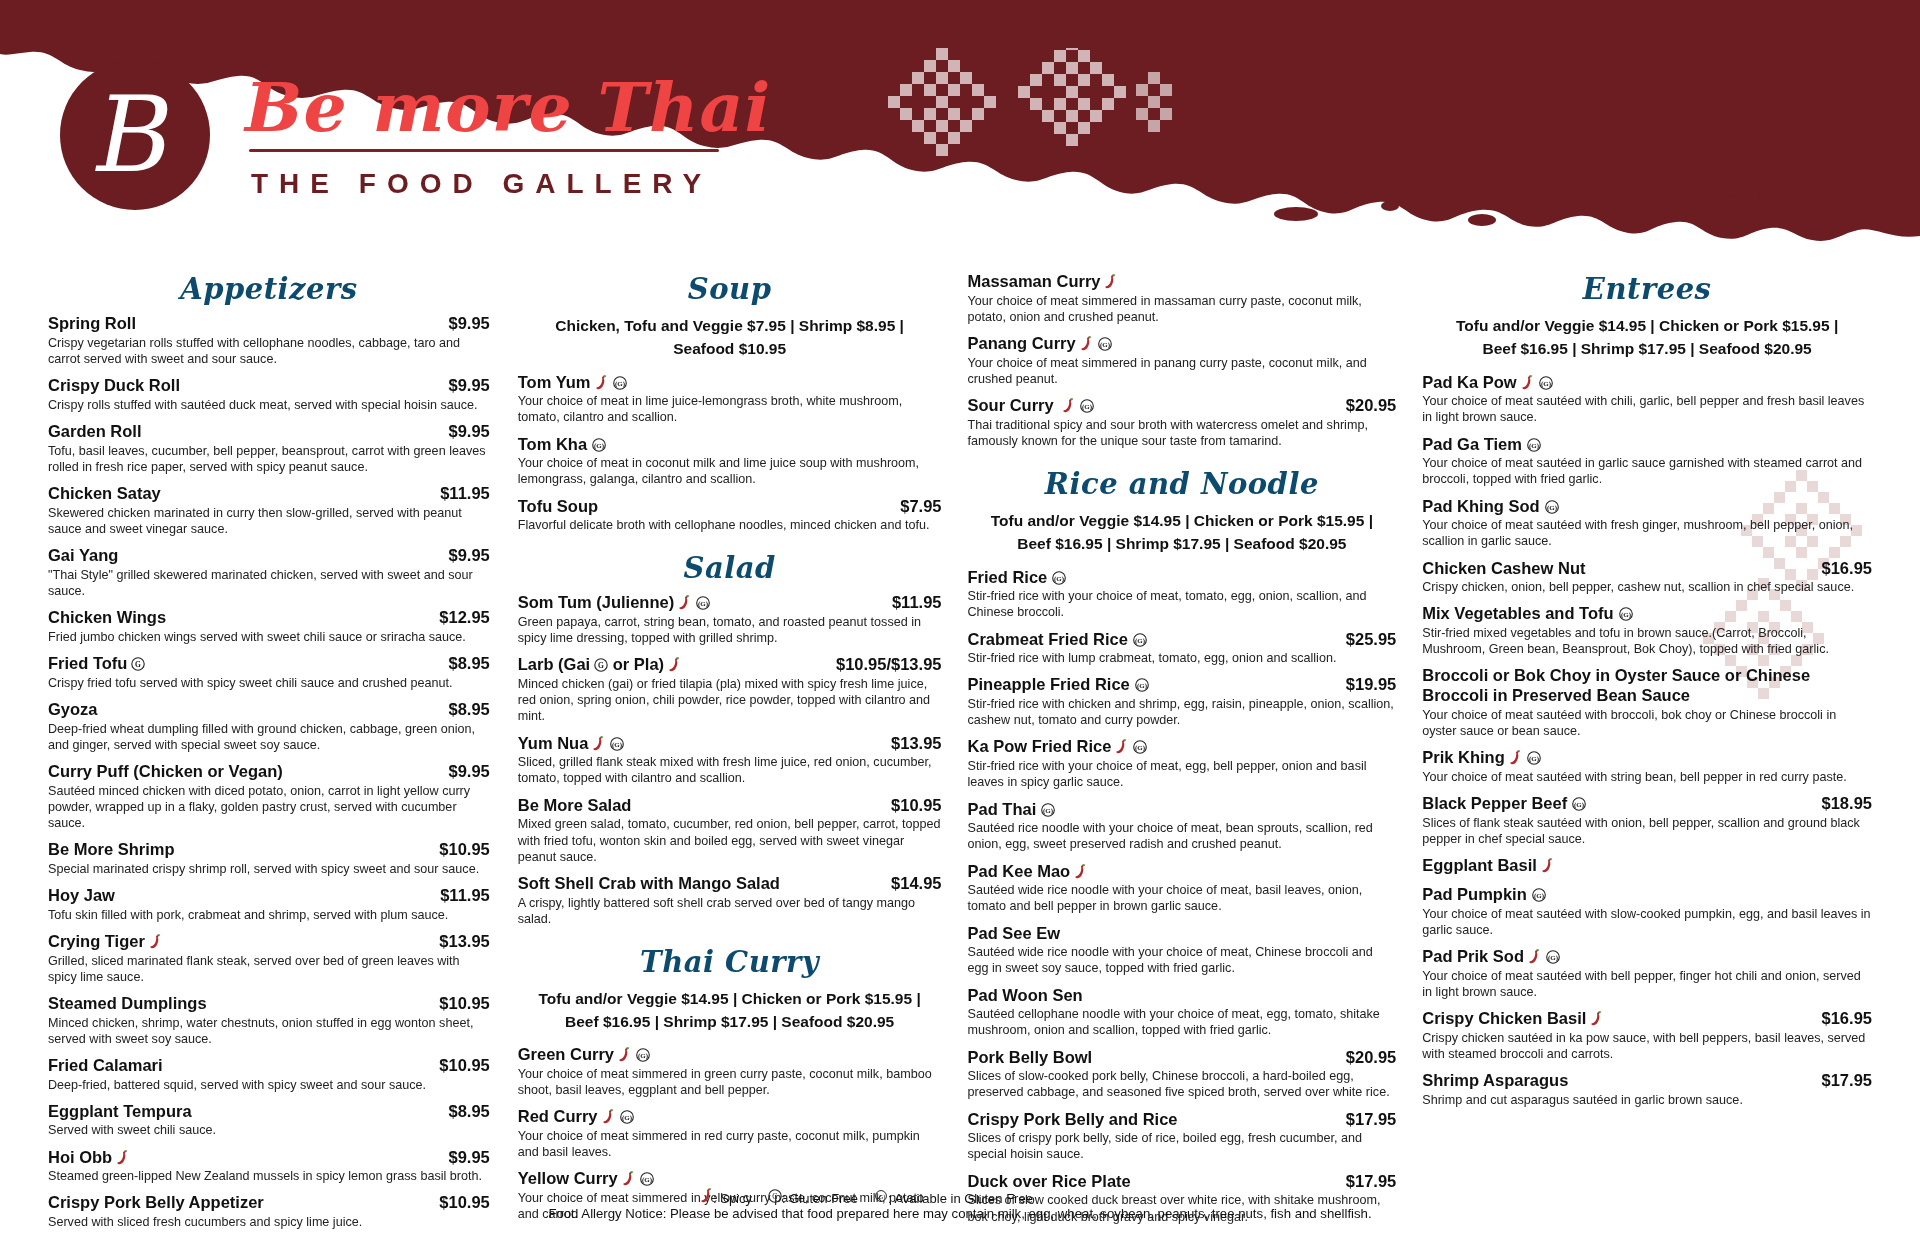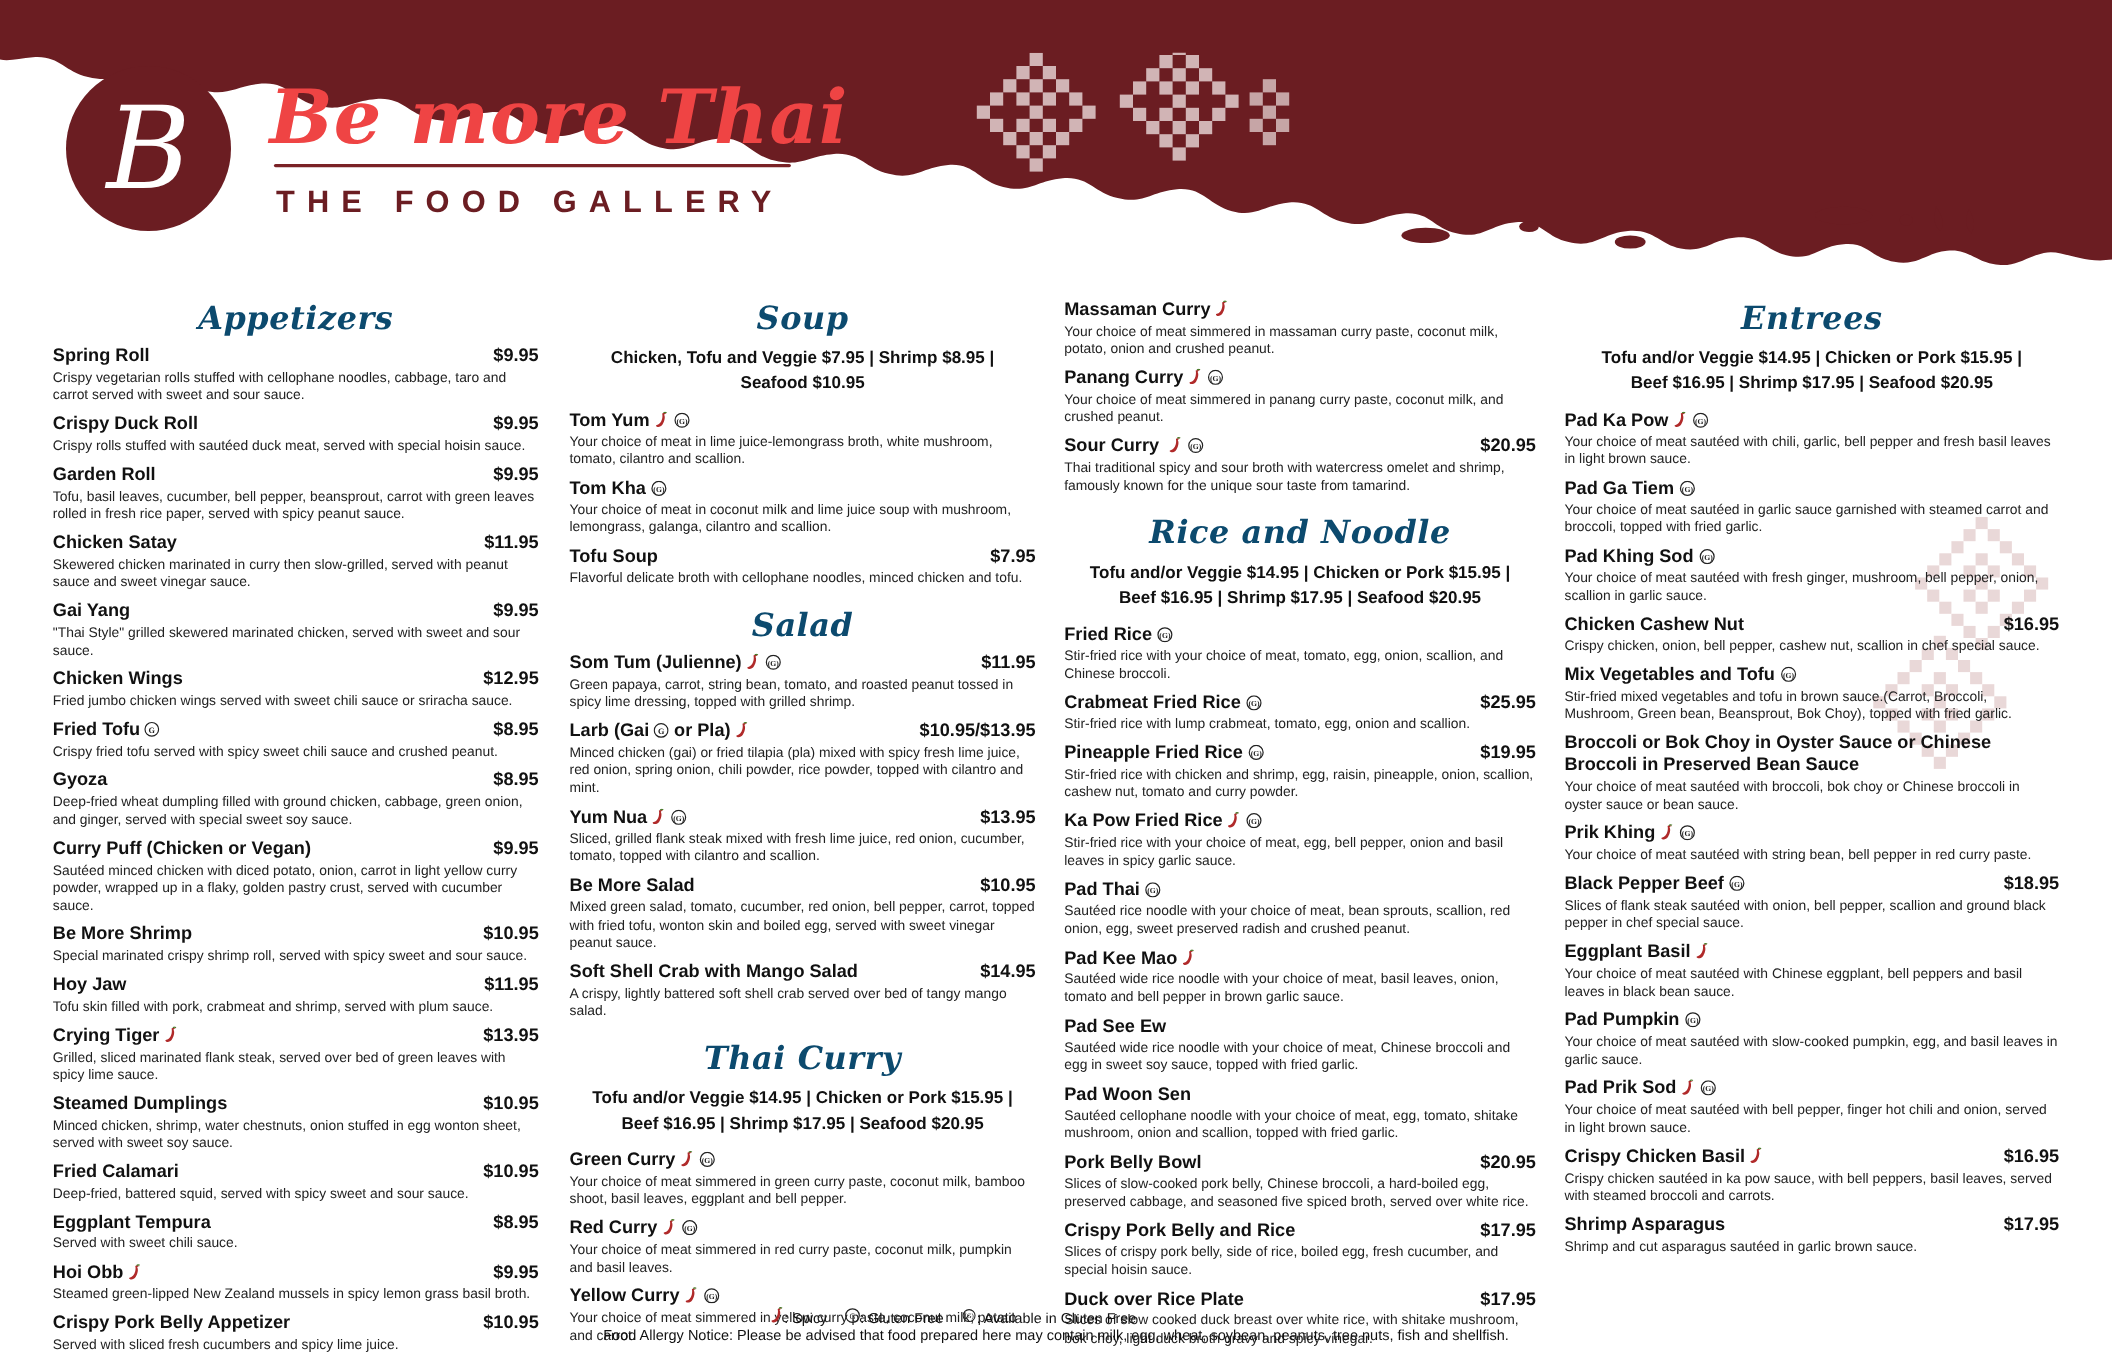--- a/index.html
+++ b/index.html
@@ -810,21 +810,20 @@
             </div>
             <div class="item-desc">Slices of flank steak sautéed with onion, bell pepper, scallion and ground black pepper in chef special sauce.</div>
           </div>
           <div class="item">
             <div class="item-row">
               <div class="item-name">Eggplant Basil<svg class="chili icon" viewBox="0 0 14 16">
                   <path d="M7.5,2 C9,1 11,1.2 11.6,2.2 C10.6,2.1 9.8,2.6 9.4,3.3 C10.6,5 10.2,9 8,12.6 C6.6,14.8 4.2,15.6 2.4,15 C1,14.5 1.2,13.4 2.4,13.2 C4.6,12.8 6.6,10.4 7.4,7.4 C7.9,5.4 7.9,3.4 7.5,2 Z" fill="#b02a2a"></path>
                   <path d="M8.9,1.6 C9.6,0.6 11,0.6 11.8,1.3" stroke="#4a7a2a" stroke-width="1.2" fill="none"></path>
                 </svg></div>
             </div>
-            <div class="item-desc">Your choice of meat sautéed with Chinese eggplant, bell peppers and basil leaves in black bean sauce.</div>
           </div>
           <div class="item">
             <div class="item-row">
               <div class="item-name">Pad Pumpkin<svg class="gf icon" viewBox="0 0 16 14" style="width:16px">
                   <circle cx="8" cy="7" r="6.3" fill="none" stroke="#222" stroke-width="1.1"></circle>
                   <text x="8" y="10" font-size="7" text-anchor="middle" font-family="Liberation Serif, serif" fill="#222">(G)</text>
                 </svg></div>
             </div>
             <div class="item-desc">Your choice of meat sautéed with slow-cooked pumpkin, egg, and basil leaves in garlic sauce.</div>
           </div>

